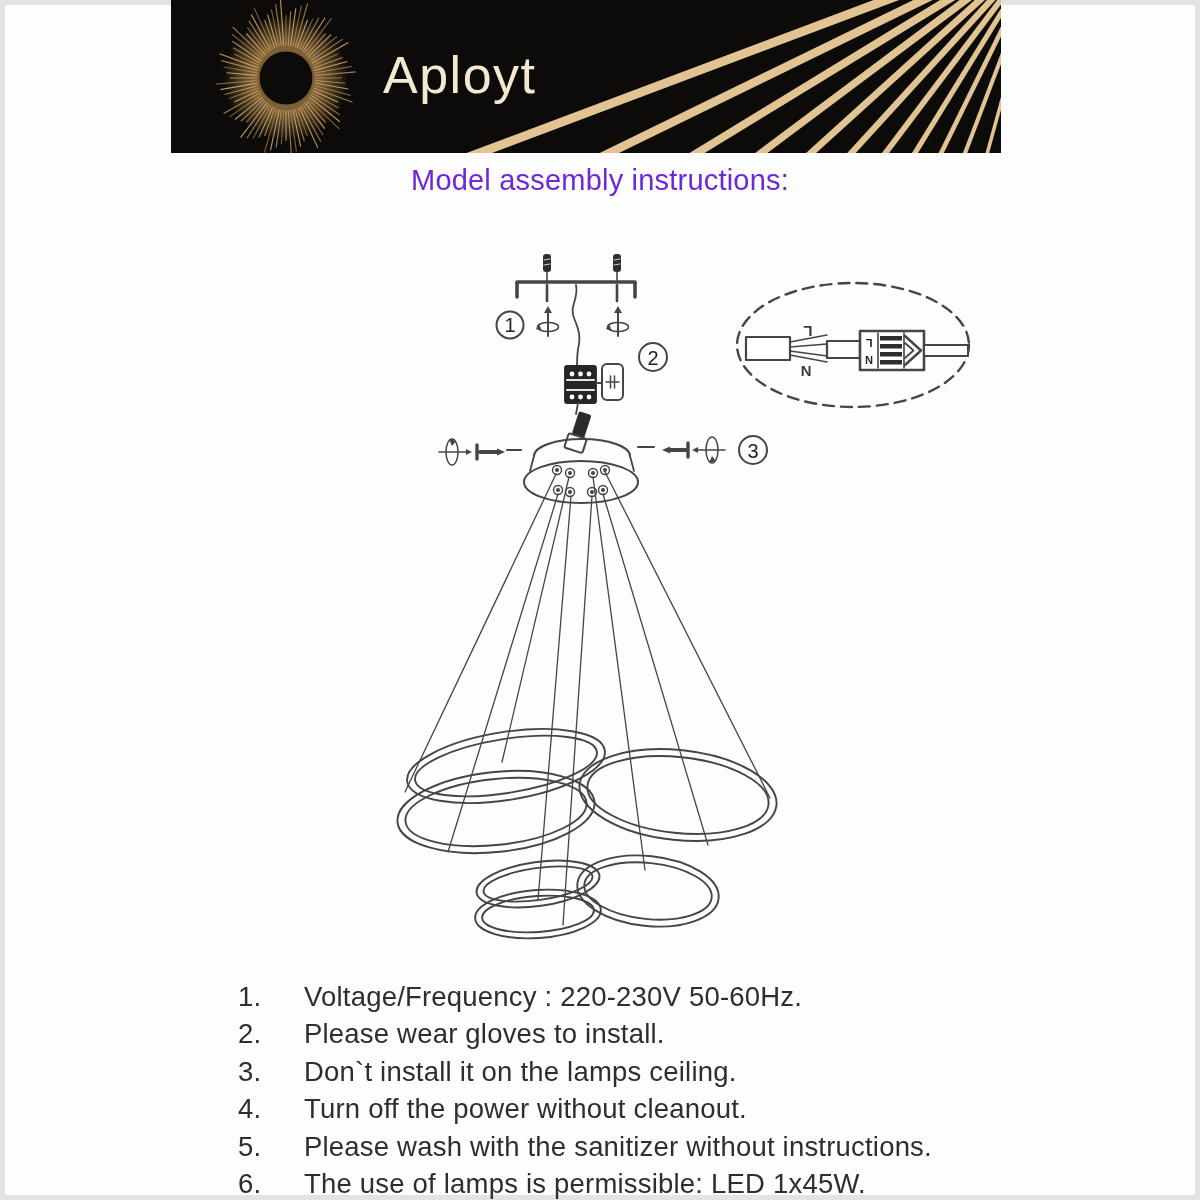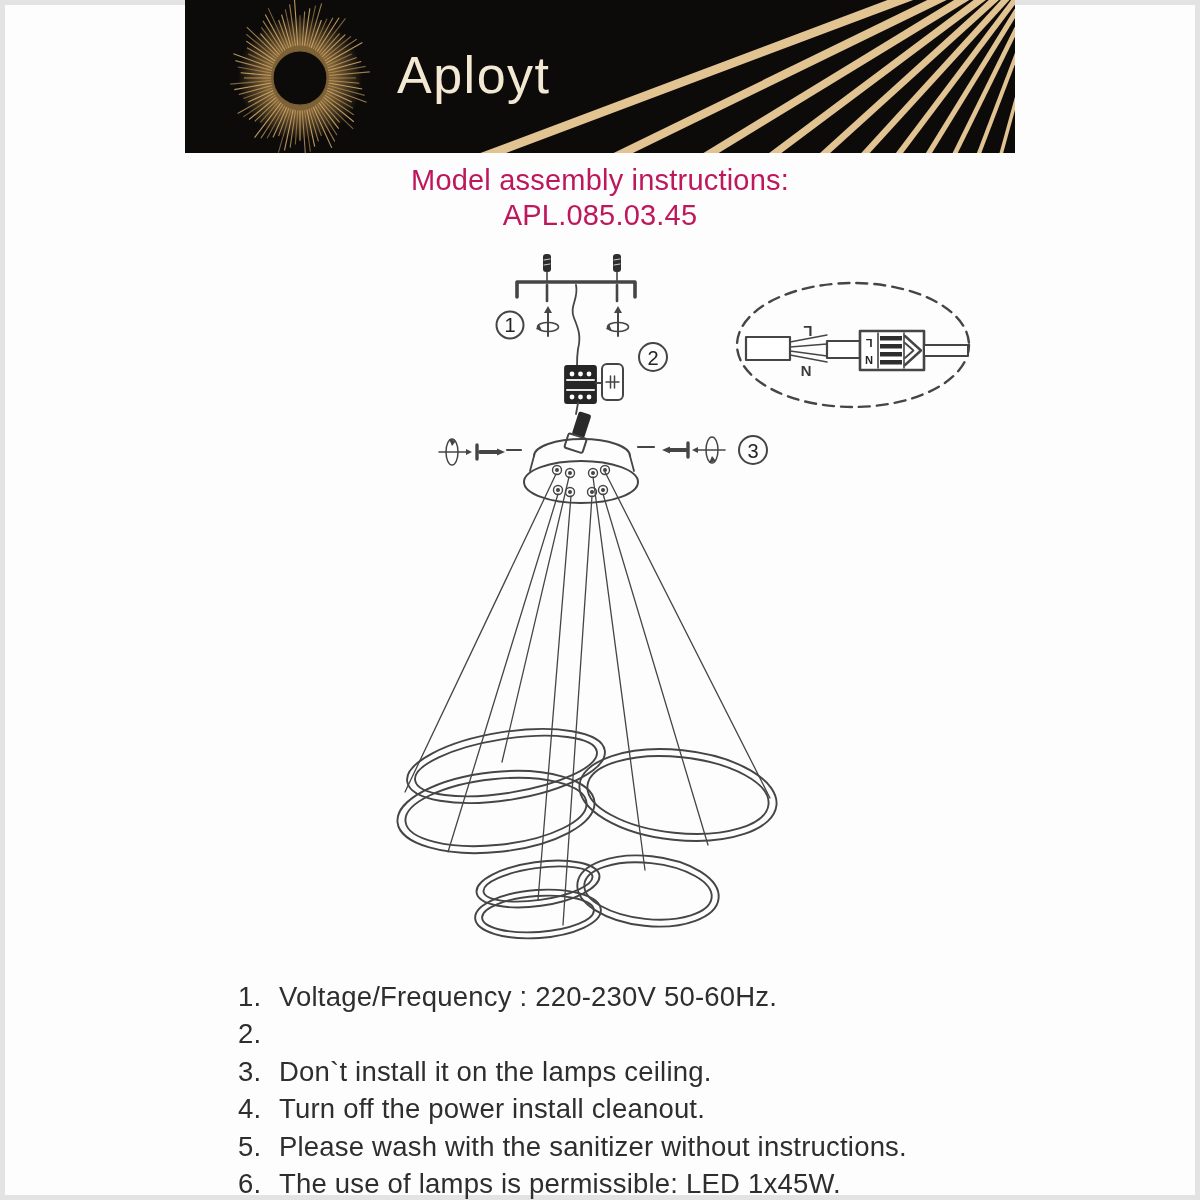--- a/index.html
+++ b/index.html
@@ -3,38 +3,38 @@
 <meta charset="utf-8">
 <style>
   html,body{margin:0;padding:0;background:#ffffff;}
   .page{
     position:relative;width:1200px;height:1200px;background:#fdfdfd;
     font-family:"Liberation Sans",sans-serif;overflow:hidden;
     box-shadow:inset 0 0 0 5px #e3e3e3;
   }
   
   .banner{
-    position:absolute;left:185px;top:0;width:830px;height:153px;
+    position:absolute;left:171px;top:0;width:830px;height:153px;
     background:#0d0b09;overflow:hidden;
   }
   .banner svg{position:absolute;left:0;top:0;}
   .brand-name{
     position:absolute;left:212px;top:50%;transform:translateY(-54%);
     font-size:52px;font-weight:300;letter-spacing:1.5px;color:#f3e9d2;
   }
   
-  .title-block{position:absolute;left:0;top:163px;width:1200px;text-align:center;color:#be185d;}
+  .title-block{position:absolute;left:0;top:163px;width:1200px;text-align:center;color:#6d28d9;}
   .title-line{font-size:29px;font-weight:500;line-height:35px;letter-spacing:.2px;}
   
   .diagram{position:absolute;left:0;top:0;width:1200px;height:1200px;}
   
   .instructions{position:absolute;left:238px;top:978px;color:#2e2e2e;}
   .instr-row{display:flex;font-size:27.5px;line-height:37.4px;font-weight:500;letter-spacing:.2px;}
   .instr-num{width:34px;text-align:left;flex:0 0 auto;}
-  .instr-text{margin-left:7px;white-space:nowrap;}
+  .instr-text{margin-left:32px;white-space:nowrap;}
 </style>
 </head>
 <body>
 
 <div class="page">
 
   <div class="banner">
     <svg width="830" height="153" viewBox="0 0 830 153">
       <defs>
         <radialGradient id="glow" cx="50%" cy="50%" r="50%">
@@ -139,21 +139,20 @@
           <line x1="875" y1="-60" x2="294.5854578527774" y2="294.28654965159205" stroke="#e2c492" stroke-width="7.95"></line>
           <line x1="875" y1="-60" x2="263.82004851656643" y2="238.09237981657253" stroke="#e2c492" stroke-width="8.5"></line>
           <line x1="875" y1="-60" x2="238.4795156974982" y2="179.2523209151972" stroke="#e2c492" stroke-width="9.05"></line>
         </g>
     </svg>
     <div class="brand-name">Aployt</div>
   </div>
 
   <div class="title-block">
     <div class="title-line">Model assembly instructions:</div>
-    <div class="title-line">APL.085.03.45</div>
   </div>
 
   <svg class="diagram" viewBox="0 0 1200 1200" fill="none" stroke="#454545" stroke-width="1.8" stroke-linecap="round" stroke-linejoin="round">
 
     <g>
       <polyline points="517,297 517,282 635,282 635,297" stroke-width="3.6"></polyline>
 
       <g>
         <rect x="543" y="254" width="8" height="18" rx="3" fill="#2e2e2e" stroke="none"></rect>
         <line x1="544" y1="260" x2="550" y2="259" stroke="#cfcfcf" stroke-width="1"></line>
@@ -337,28 +336,29 @@
     </g>
   </svg>
 
   <div class="instructions">
     <div class="instr-row">
       <span class="instr-num">1.</span>
       <span class="instr-text">Voltage/Frequency : 220-230V 50-60Hz.</span>
     </div>
     <div class="instr-row">
       <span class="instr-num">2.</span>
+      <span class="instr-text">Please wear gloves to install.</span>
     </div>
     <div class="instr-row">
       <span class="instr-num">3.</span>
       <span class="instr-text">Don`t install it on the lamps ceiling.</span>
     </div>
     <div class="instr-row">
       <span class="instr-num">4.</span>
-      <span class="instr-text">Turn off the power install cleanout.</span>
+      <span class="instr-text">Turn off the power without cleanout.</span>
     </div>
     <div class="instr-row">
       <span class="instr-num">5.</span>
       <span class="instr-text">Please wash with the sanitizer without instructions.</span>
     </div>
     <div class="instr-row">
       <span class="instr-num">6.</span>
       <span class="instr-text">The use of lamps is permissible: LED 1x45W.</span>
     </div>
   </div>

